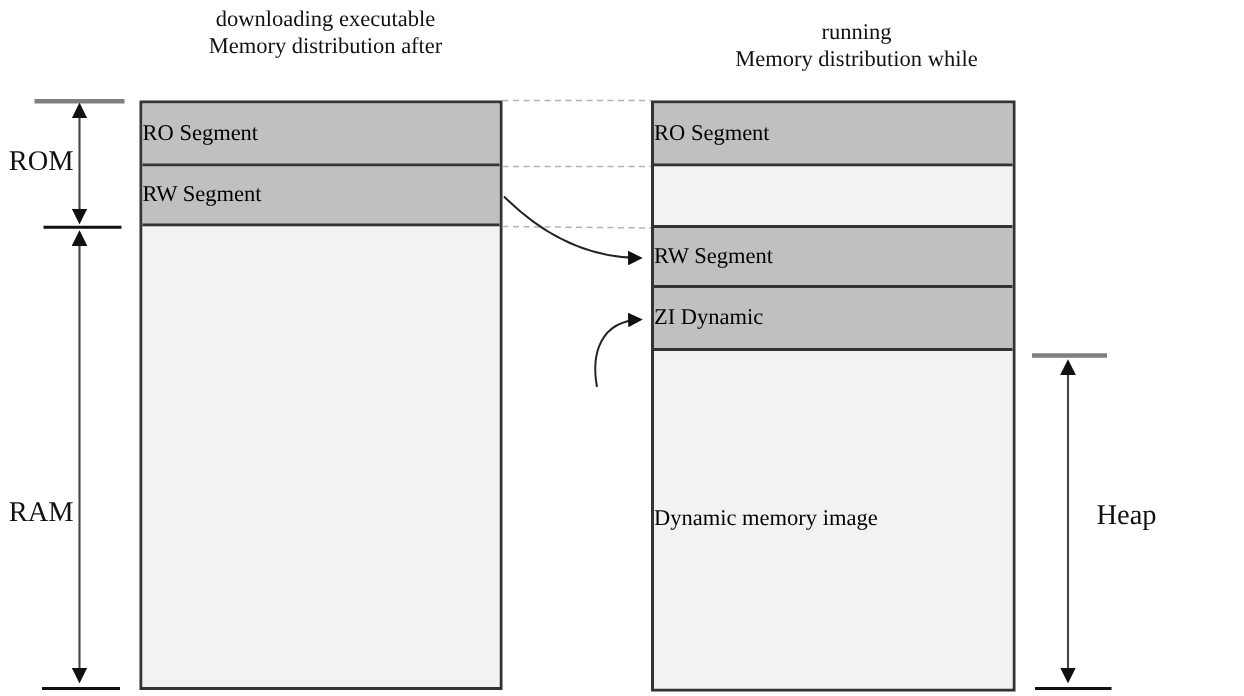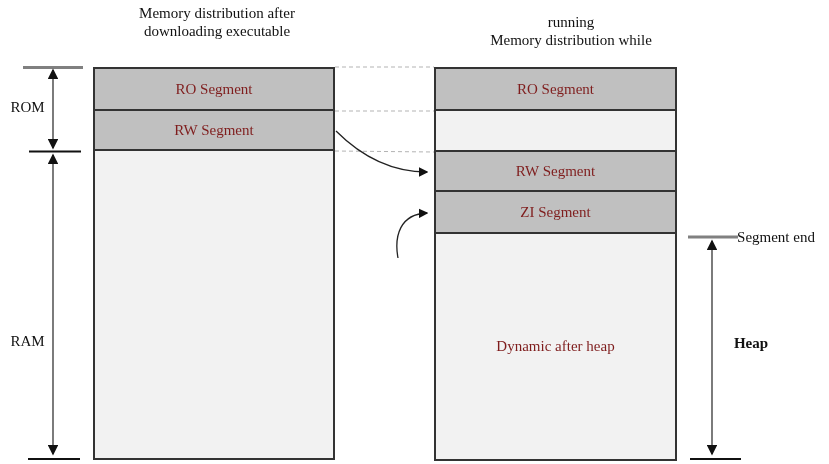--- a/index.html
+++ b/index.html
@@ -8,39 +8,39 @@
     font-family:"Liberation Serif","DejaVu Serif",serif;color:#1a1a1a;overflow:hidden;
   }
   .title{
     position:absolute;text-align:center;font-size:15px;line-height:18px;color:#111;
   }
   .col{
     position:absolute;box-sizing:border-box;border:2px solid #333;background:#f2f2f2;
     display:flex;flex-direction:column;
   }
   .seg{
-    box-sizing:content-box;display:flex;align-items:center;justify-content:center;
-    font-size:15px;color:#7f1d1d;
+    box-sizing:content-box;display:flex;align-items:center;justify-content:flex-start;
+    font-size:15px;color:#000000;
   }
   .seg.dark{background:#c0c0c0;border-bottom:2px solid #333;}
   .seg.lightgap{background:#f2f2f2;border-bottom:2px solid #333;}
   .seg.fill{flex:1;background:#f2f2f2;}
   .sidelabel{
-    position:absolute;font-size:15px;line-height:19px;text-align:center;color:#111;
+    position:absolute;font-size:19px;line-height:19px;text-align:center;color:#111;
   }
   svg.overlay{position:absolute;left:0;top:0;pointer-events:none;}
 </style>
 </head>
 <body>
 
 <div class="canvas">
 
   <div class="title" style="left:95px;top:4px;width:244px;">
+    <div>downloading executable</div>
     <div>Memory distribution after</div>
-    <div>downloading executable</div>
   </div>
   <div class="title" style="left:450px;top:13px;width:242px;">
     <div>running</div>
     <div>Memory distribution while</div>
   </div>
 
   <div class="col" style="left:93px;top:67px;width:242px;height:393px;">
     <div class="seg dark" style="height:40px;">
       <span>RO Segment</span>
     </div>
@@ -52,33 +52,32 @@
 
   <div class="col" style="left:434px;top:67px;width:243px;height:394px;">
     <div class="seg dark" style="height:40px;">
       <span>RO Segment</span>
     </div>
     <div class="seg lightgap" style="height:39px;"></div>
     <div class="seg dark" style="height:38px;">
       <span>RW Segment</span>
     </div>
     <div class="seg dark" style="height:40px;">
-      <span>ZI Segment</span>
+      <span>ZI Dynamic</span>
     </div>
     <div class="seg fill">
-      <span>Dynamic after heap</span>
+      <span>Dynamic memory image</span>
     </div>
   </div>
 
   <div class="sidelabel" style="left:5px;top:98px;width:45px;">ROM</div>
   <div class="sidelabel" style="left:5px;top:332px;width:45px;">RAM</div>
   <div class="sidelabel" style="left:728px;top:228px;width:96px;">
-    <div>Segment end</div>
   </div>
-  <div class="sidelabel" style="left:722px;top:334px;width:58px;font-weight:bold;">Heap</div>
+  <div class="sidelabel" style="left:722px;top:334px;width:58px;">Heap</div>
 
   <svg class="overlay" width="829" height="464" viewBox="0 0 829 464">
     <defs>
       <marker id="ah" viewBox="0 0 10 10" refX="8.5" refY="5" markerWidth="7.5" markerHeight="7.5" orient="auto-start-reverse">
         <path d="M0,0 L10,5 L0,10 z" fill="#111"></path>
       </marker>
     </defs>
 
     <line x1="335" y1="67" x2="434" y2="67" stroke="#b3b3b3" stroke-width="1" stroke-dasharray="4 3"></line>
     <line x1="335" y1="111" x2="434" y2="111" stroke="#b3b3b3" stroke-width="1" stroke-dasharray="4 3"></line>

